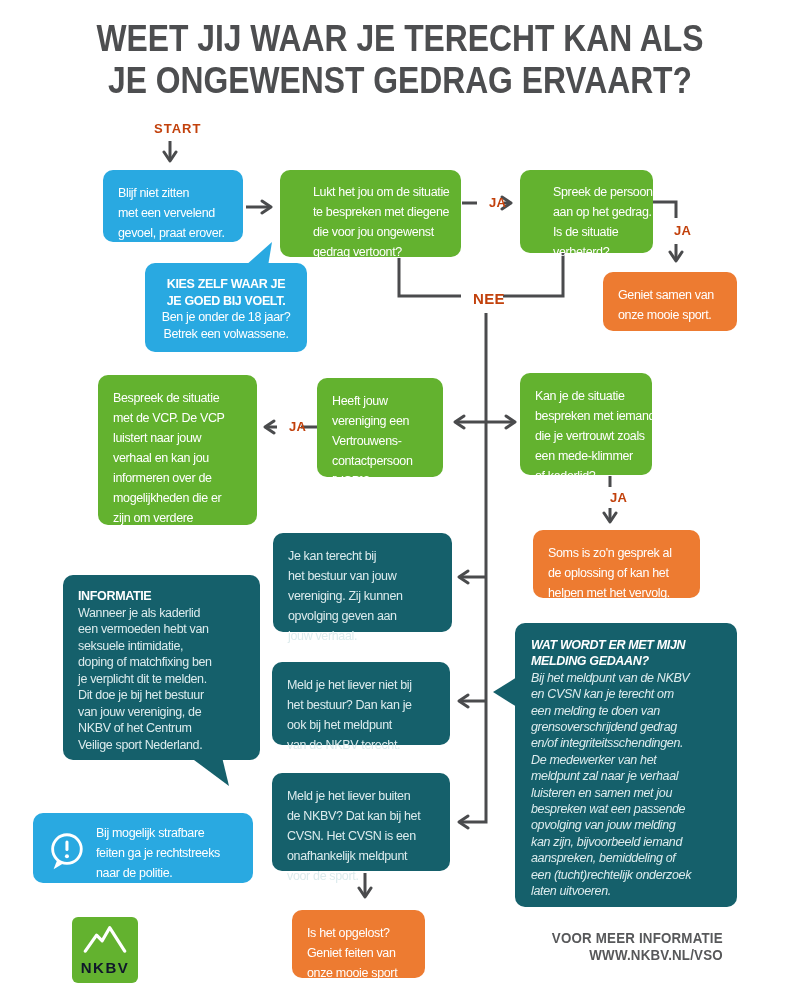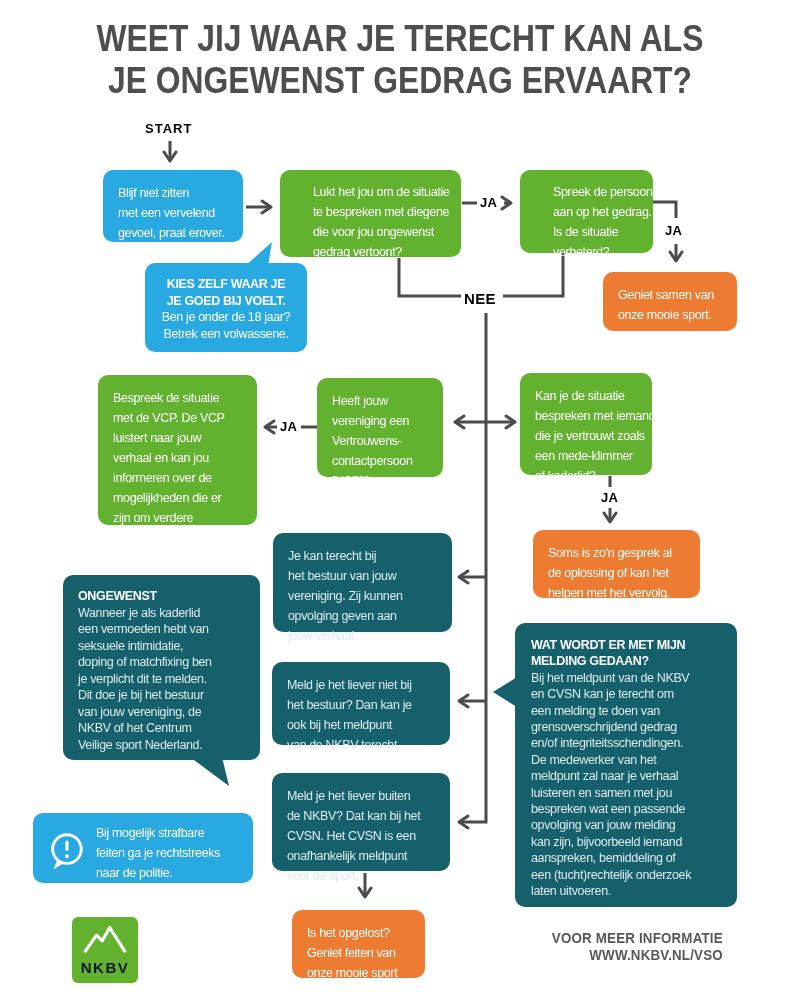--- a/index.html
+++ b/index.html
@@ -5,41 +5,41 @@
   html,body{margin:0;padding:0;}
   body{font-family:"Liberation Sans", sans-serif; background:#ffffff;}
   .canvas{position:relative; width:800px; height:1000px; background:#fff; overflow:hidden;}
 
   .connectors{position:absolute; left:0; top:0; z-index:1;}
 
   .title{position:absolute; left:0; right:0; top:18px; margin:0; text-align:center;
          color:#4d4e50; font-weight:700; font-size:37px; line-height:42px;
          letter-spacing:0px; transform:scaleX(0.86); transform-origin:50% 50%; z-index:2;}
 
-  .flow-label{position:absolute; color:#000000; font-weight:700; font-size:13px;
-              z-index:3; letter-spacing:0.3px;}
+  .flow-label{position:absolute; color:#c2410c; font-weight:700; font-size:13px;
+              z-index:3; letter-spacing:0.3px;margin-left:9px;}
   .nee{font-size:15px;}
   .start{letter-spacing:1px;}
 
   .bx{position:absolute; border-radius:10px; color:#fff; z-index:2; box-sizing:border-box;}
   .blue{background:#29a9e1;}
   .green{background:#63b22f;}
   .orange{background:#ed7b31;}
   .teal{background:#15606b;}
 
   .bx-text{white-space:pre; font-size:12.5px; line-height:20px; letter-spacing:-0.35px;
            padding:13px 10px 12px 15px;}
   .bx-head{font-weight:700; white-space:pre;}
   .bx-body{white-space:pre;}
   .center{text-align:center;}
   .pad-sm .bx-text{padding:12px 8px 10px 13px;margin-left:20px;}
 
   .choose-pad{padding:13px 8px 11px 8px; font-size:12.5px; line-height:16.5px; letter-spacing:-0.35px;}
   .meld-pad{padding:13px 8px 12px 15px; font-size:12.5px; line-height:16.5px; letter-spacing:-0.35px;}
-  .wat-pad{padding:14px 8px 12px 16px; font-size:12.5px; line-height:16.4px; letter-spacing:-0.35px;}
+  .wat-pad{padding:14px 8px 12px 16px; font-size:12.5px; line-height:16.4px; letter-spacing:-0.35px;font-style:italic;}
   .teal .bx-body{color:#dcebed;}
   .teal .bx-text{color:#dcebed;}
   .police-row{display:flex; align-items:center; gap:9px; padding:10px 6px 10px 12px;}
   .police-row .bx-text{padding:0; white-space:pre;}
 
   .logo{position:absolute; left:72px; top:917px; width:66px; height:66px; background:#63b22f;
         border-radius:6px; z-index:2; display:flex; flex-direction:column; align-items:center;
         justify-content:flex-end; padding-bottom:7px; box-sizing:border-box;}
   .logo-text{color:#0f172a; font-weight:700; font-size:15px; letter-spacing:1.5px; margin-top:2px;}
 
@@ -165,21 +165,21 @@
   <div class="bx teal" style="left:273px; top:533px; width:179px; height:99px;">
     <div class="bx-text">Je kan terecht bij
 het bestuur van jouw
 vereniging. Zij kunnen
 opvolging geven aan
 jouw verhaal.</div>
   </div>
 
   <div class="bx teal" style="left:63px; top:575px; width:197px; height:185px;">
     <div class="meld-pad">
-      <div class="bx-head">ONGEWENST</div>
+      <div class="bx-head">INFORMATIE</div>
       <div class="bx-body">Wanneer je als kaderlid
 een vermoeden hebt van
 seksuele intimidatie,
 doping of matchfixing ben
 je verplicht dit te melden.
 Dit doe je bij het bestuur
 van jouw vereniging, de
 NKBV of het Centrum
 Veilige sport Nederland.</div>
     </div>

